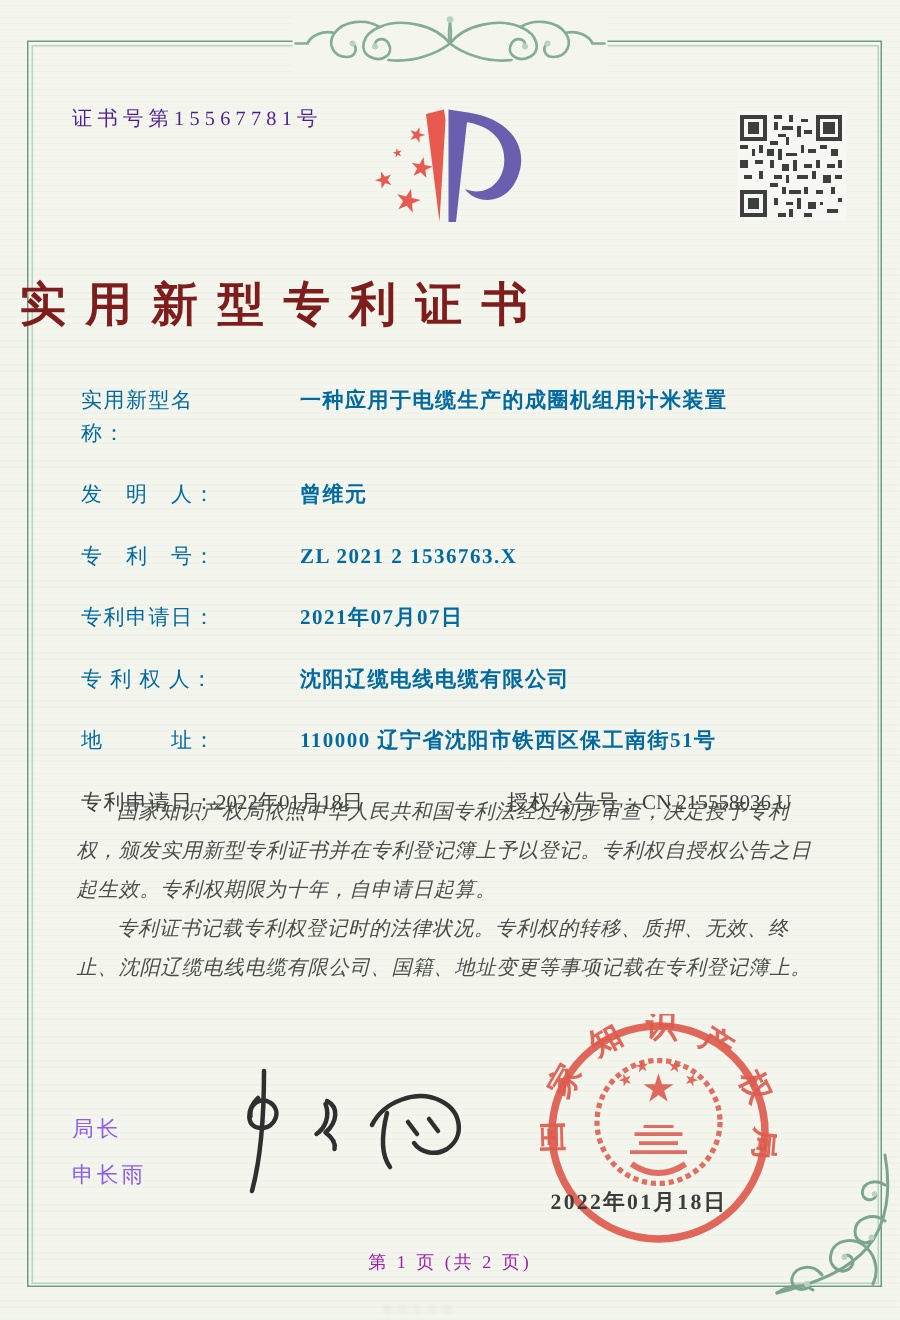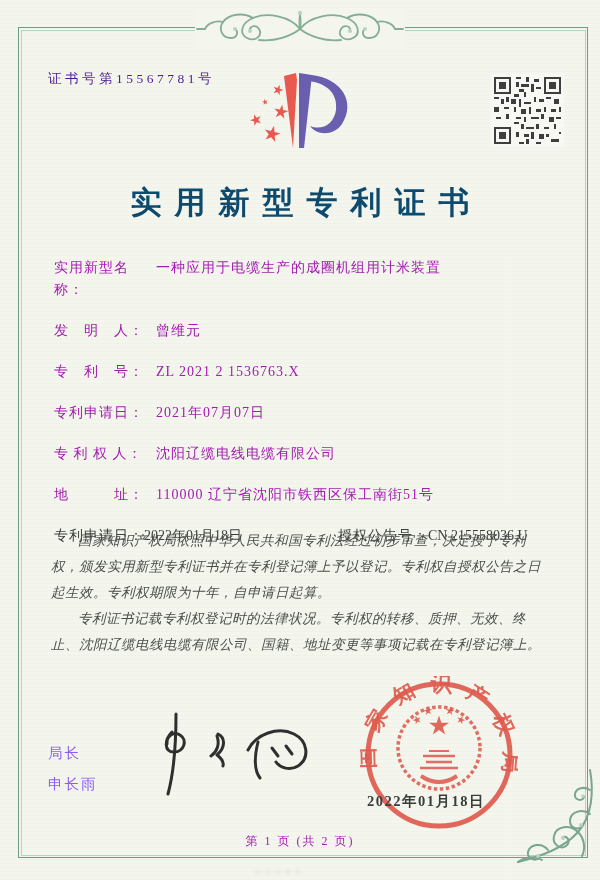--- a/index.html
+++ b/index.html
@@ -27,28 +27,28 @@
   .ornament-corner {
     position:absolute; right:2px; bottom:6px; width:86px; height:110px;
   }
   .cert-no {
     position:absolute; left:48px; top:70px;
     font-size:13.5px; letter-spacing:3.5px; color:#4c1d95;
   }
   .logo { position:absolute; left:238px; top:66px; width:126px; height:96px; }
   .qr { position:absolute; left:491px; top:74px; width:73px; height:73px; }
   .title {
-    position:absolute; left:0; right:0; top:182px; text-align:center;
-    font-size:31px; font-weight:700; color:#0c4a6e; letter-spacing:13px;
+    position:absolute; left:0; right:0; top:182px; 
+    font-size:31px; font-weight:700; color:#7f1d1d; letter-spacing:13px;
     text-indent:13px;
   }
   .fields { position:absolute; left:54px; top:257px; width:500px; }
-  .field-row { display:flex; margin-bottom:19px; font-size:14px; line-height:22px; color:#a21caf; }
+  .field-row { display:flex; margin-bottom:19px; font-size:14px; line-height:22px; color:#0369a1;gap:44px; }
   .field-row .lbl { flex:0 0 102px; letter-spacing:1px; }
-  .field-row .val { letter-spacing:1px; }
+  .field-row .val { letter-spacing:1px;font-weight:bold; }
   .grant-row { display:flex; font-size:14px; line-height:22px; color:#3b3e3d; }
   .grant-row .lbl { letter-spacing:1px; }
   .grant-col2 { margin-left:96px; display:flex; }
   .legal {
     position:absolute; left:51px; top:528px; width:500px;
     font-size:13.5px; line-height:26px; color:#4a4d4b; font-style:italic;
     letter-spacing:0.5px;
   }
   .legal p { text-indent:2em; }
   .director { position:absolute; left:48px; top:738px; font-family:"Liberation Sans", sans-serif;

